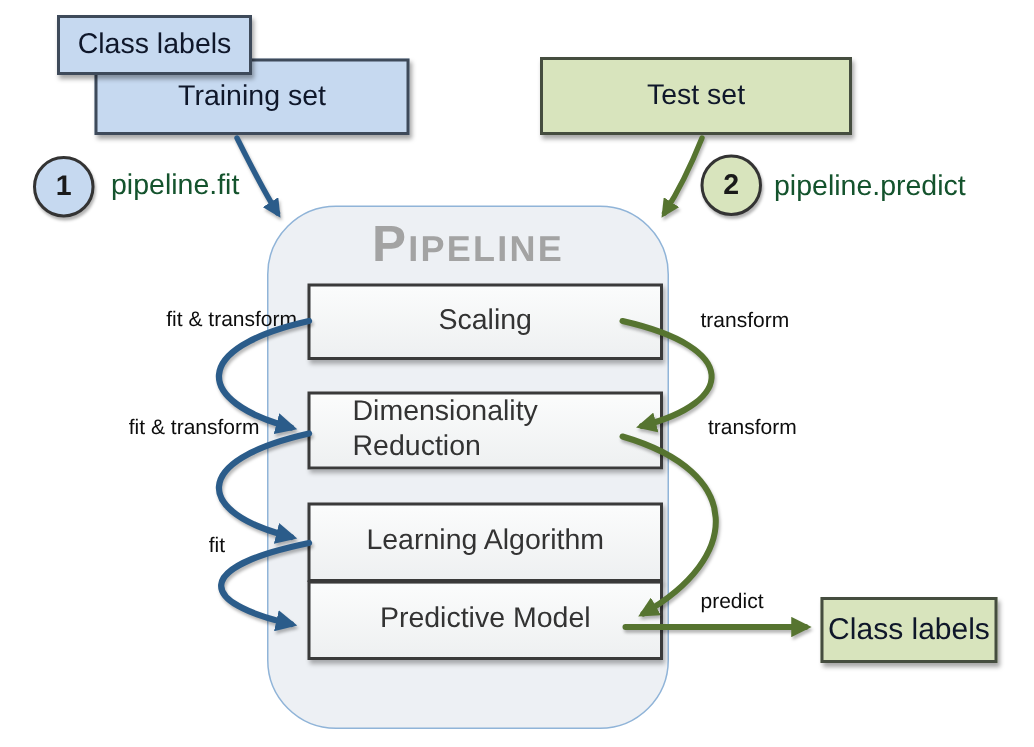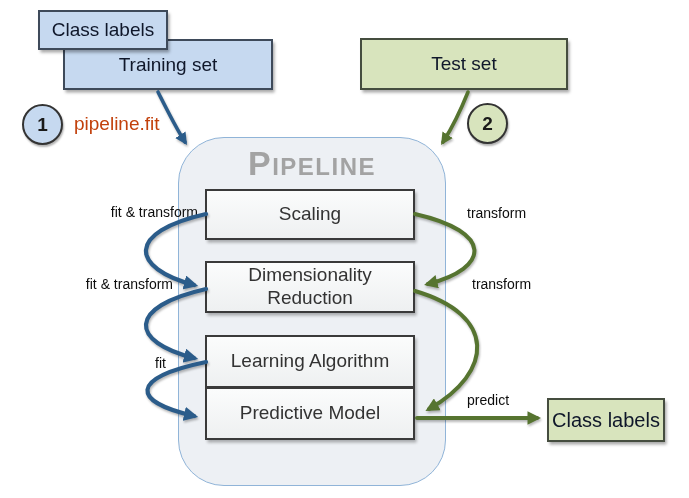--- a/index.html
+++ b/index.html
@@ -21,51 +21,51 @@
   .class-labels-out{left:547px;top:398px;width:118px;height:44px;font-size:20px;}
   
   .badge{
     position:absolute;width:41px;height:41px;border-radius:50%;
     border:2px solid #333;display:flex;align-items:center;justify-content:center;
     font-size:19px;font-weight:bold;color:#1a1a1a;box-sizing:border-box;
     box-shadow:1px 2px 2px rgba(0,0,0,.3);z-index:2;
   }
   .badge-blue{left:22px;top:104px;background:var(--blue-box-fill,#c6d9f0);}
   .badge-green{left:467px;top:103px;background:var(--green-box-fill,#d8e4bd);}
-  .step-method{position:absolute;font-size:19px;font-weight:500;color:#c2410c;}
+  .step-method{position:absolute;font-size:19px;font-weight:500;color:#14532d;}
   .step-fit{left:74px;top:113px;}
   .step-predict{left:516px;top:114px;}
   
   .pipeline{
     position:absolute;left:178px;top:137px;width:268px;height:349px;
     background:var(--pipeline-fill,#edf0f4);
     border:1.5px solid var(--pipeline-border,#90b4d8);
     border-radius:46px;box-sizing:border-box;z-index:1;
   }
   .pipeline-title{
     position:absolute;left:178px;top:144px;width:268px;text-align:center;
     font-variant:small-caps;font-size:34px;font-weight:600;letter-spacing:1.5px;
     color:var(--title-gray,#a3a3a3);z-index:2;
   }
   .stage{
-    position:absolute;left:205px;width:210px;display:flex;align-items:center;justify-content:center;
+    position:absolute;left:205px;width:237px;display:flex;align-items:center;justify-content:center;
     background:linear-gradient(#fbfcfc,#eef0f1);
     border:2px solid var(--stage-border,#3a3a3a);
-    font-size:19px;color:#333;box-sizing:border-box;text-align:center;line-height:1.2;
+    font-size:19px;color:#333;box-sizing:border-box;text-align:left;line-height:1.2;
     box-shadow:1.5px 2.5px 3px rgba(0,0,0,.3);z-index:2;
   }
   .stage-scaling{top:189px;height:51px;}
   .stage-dimred{top:261px;height:52px;padding:0 28px;}
   .stage-learn{top:335px;height:53px;}
   .stage-predm{top:387px;height:53px;}
   
   .flow-label{position:absolute;font-size:14px;color:#0d0d0d;white-space:nowrap;z-index:2;}
   .lbl-ft1{left:43px;top:204px;width:155px;text-align:right;}
   .lbl-ft2{left:18px;top:276px;width:155px;text-align:right;}
-  .lbl-fit{left:76px;top:355px;width:90px;text-align:right;}
+  .lbl-fit{left:60px;top:355px;width:90px;text-align:right;}
   .lbl-tr1{left:467px;top:205px;}
   .lbl-tr2{left:472px;top:276px;}
   .lbl-pred{left:467px;top:392px;}
   
   .arrows{position:absolute;left:0;top:0;z-index:4;pointer-events:none;}
   .arrow{fill:none;stroke-linecap:round;filter:drop-shadow(1px 2px 1px rgba(0,0,0,.28));}
   .stroke-blue{stroke:var(--arrow-blue,#2b5c8a);}
   .stroke-green{stroke:var(--arrow-green,#567430);}
   .fill-blue{fill:var(--arrow-blue,#2b5c8a);}
   .fill-green{fill:var(--arrow-green,#567430);}
@@ -75,20 +75,21 @@
 
 <div class="canvas">
 
   <div class="box box-blue class-labels-in">Class labels</div>
   <div class="box box-blue training-set">Training set</div>
   <div class="badge badge-blue">1</div>
   <div class="step-method step-fit">pipeline.fit</div>
 
   <div class="box box-green test-set">Test set</div>
   <div class="badge badge-green">2</div>
+  <div class="step-method step-predict">pipeline.predict</div>
 
   <div class="pipeline"></div>
   <div class="pipeline-title">Pipeline</div>
 
   <div class="stage stage-scaling">Scaling</div>
   <div class="stage stage-dimred">Dimensionality Reduction</div>
   <div class="stage stage-learn">Learning Algorithm</div>
   <div class="stage stage-predm">Predictive Model</div>
 
   <div class="flow-label lbl-ft1">fit &amp; transform</div>

